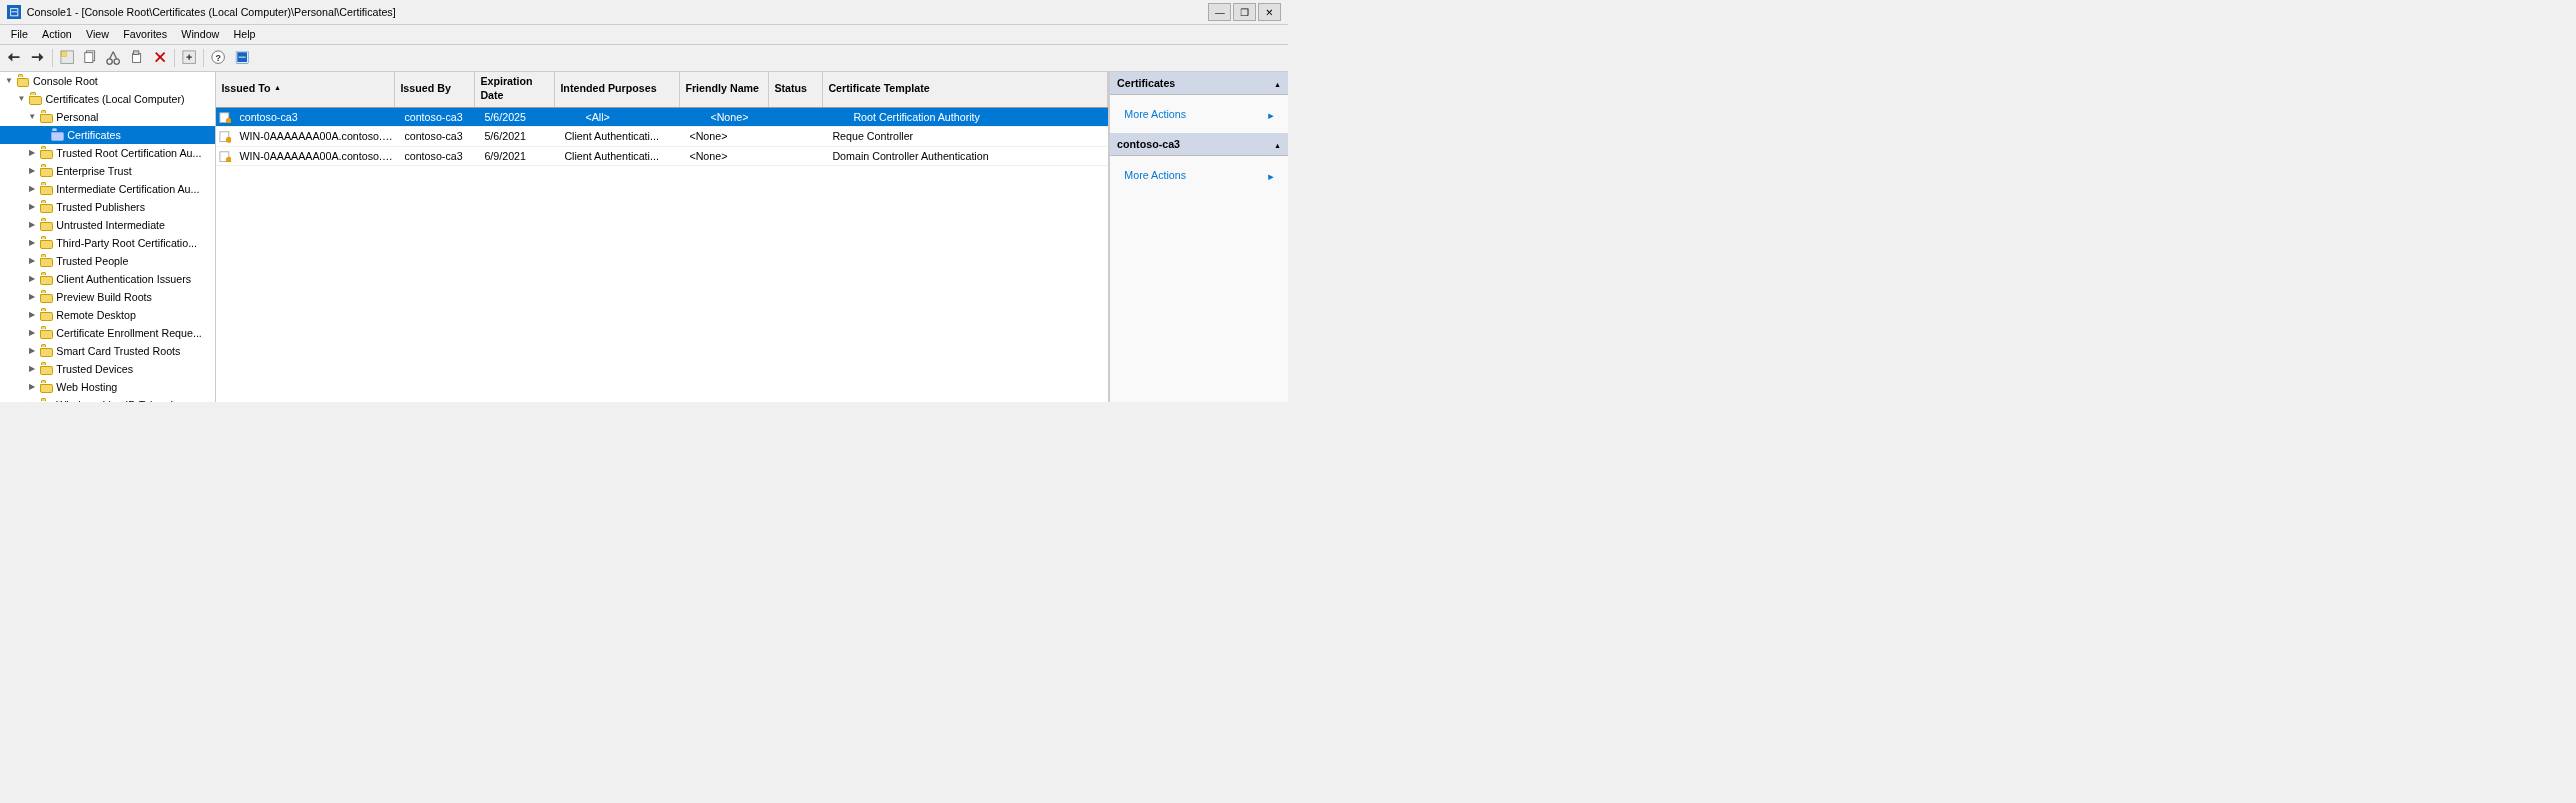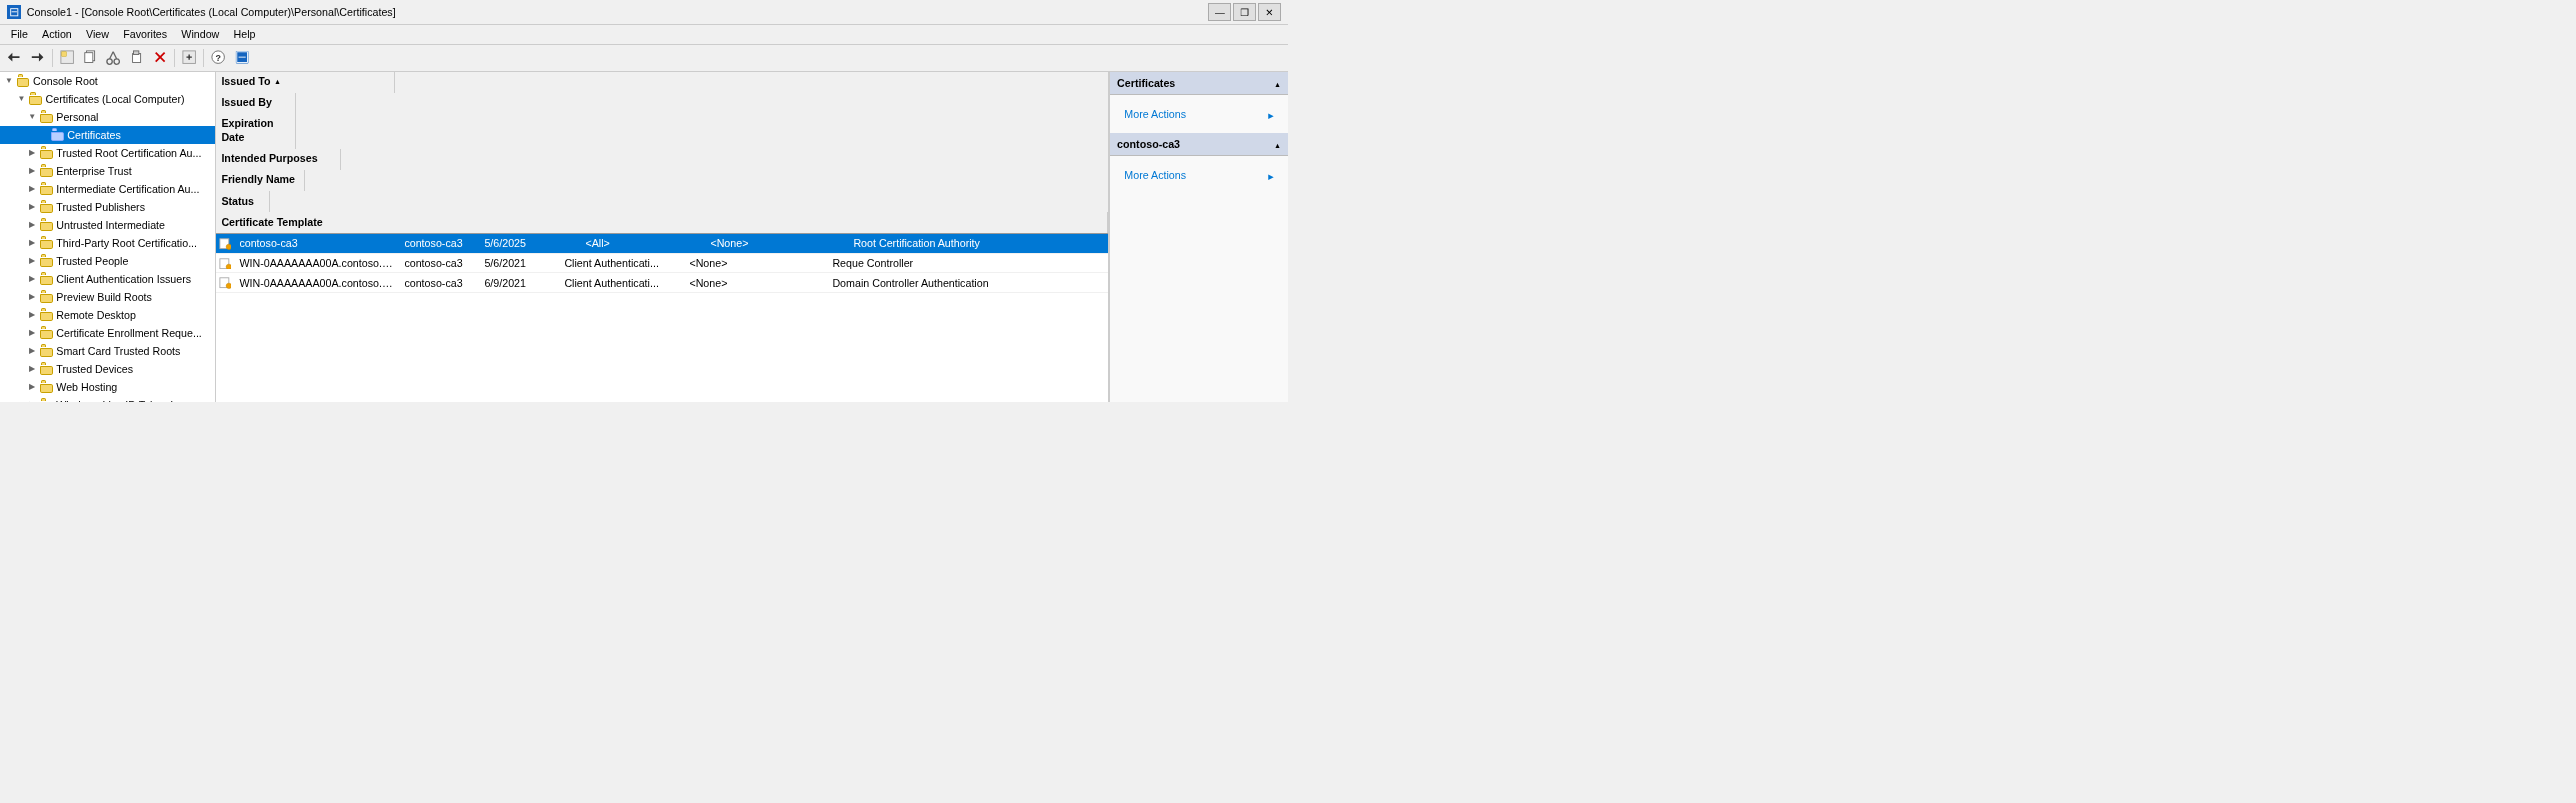--- a/index.html
+++ b/index.html
@@ -182,21 +182,20 @@
     }
 
     
     .list-header {
       display: flex;
       background: #f0f0f0;
       border-bottom: 1.8px solid #999;
       min-height: 36px;
       align-items: stretch;
       flex-shrink: 0;
-      flex-direction: column;
     }
     .list-header-col {
       padding: 3.6px 5.4px;
       border-right: 0.9px solid #ccc;
       font-size: 10.7px;
       font-weight: bold;
       color: #000;
       display: flex;
       align-items: center;
       cursor: pointer;

